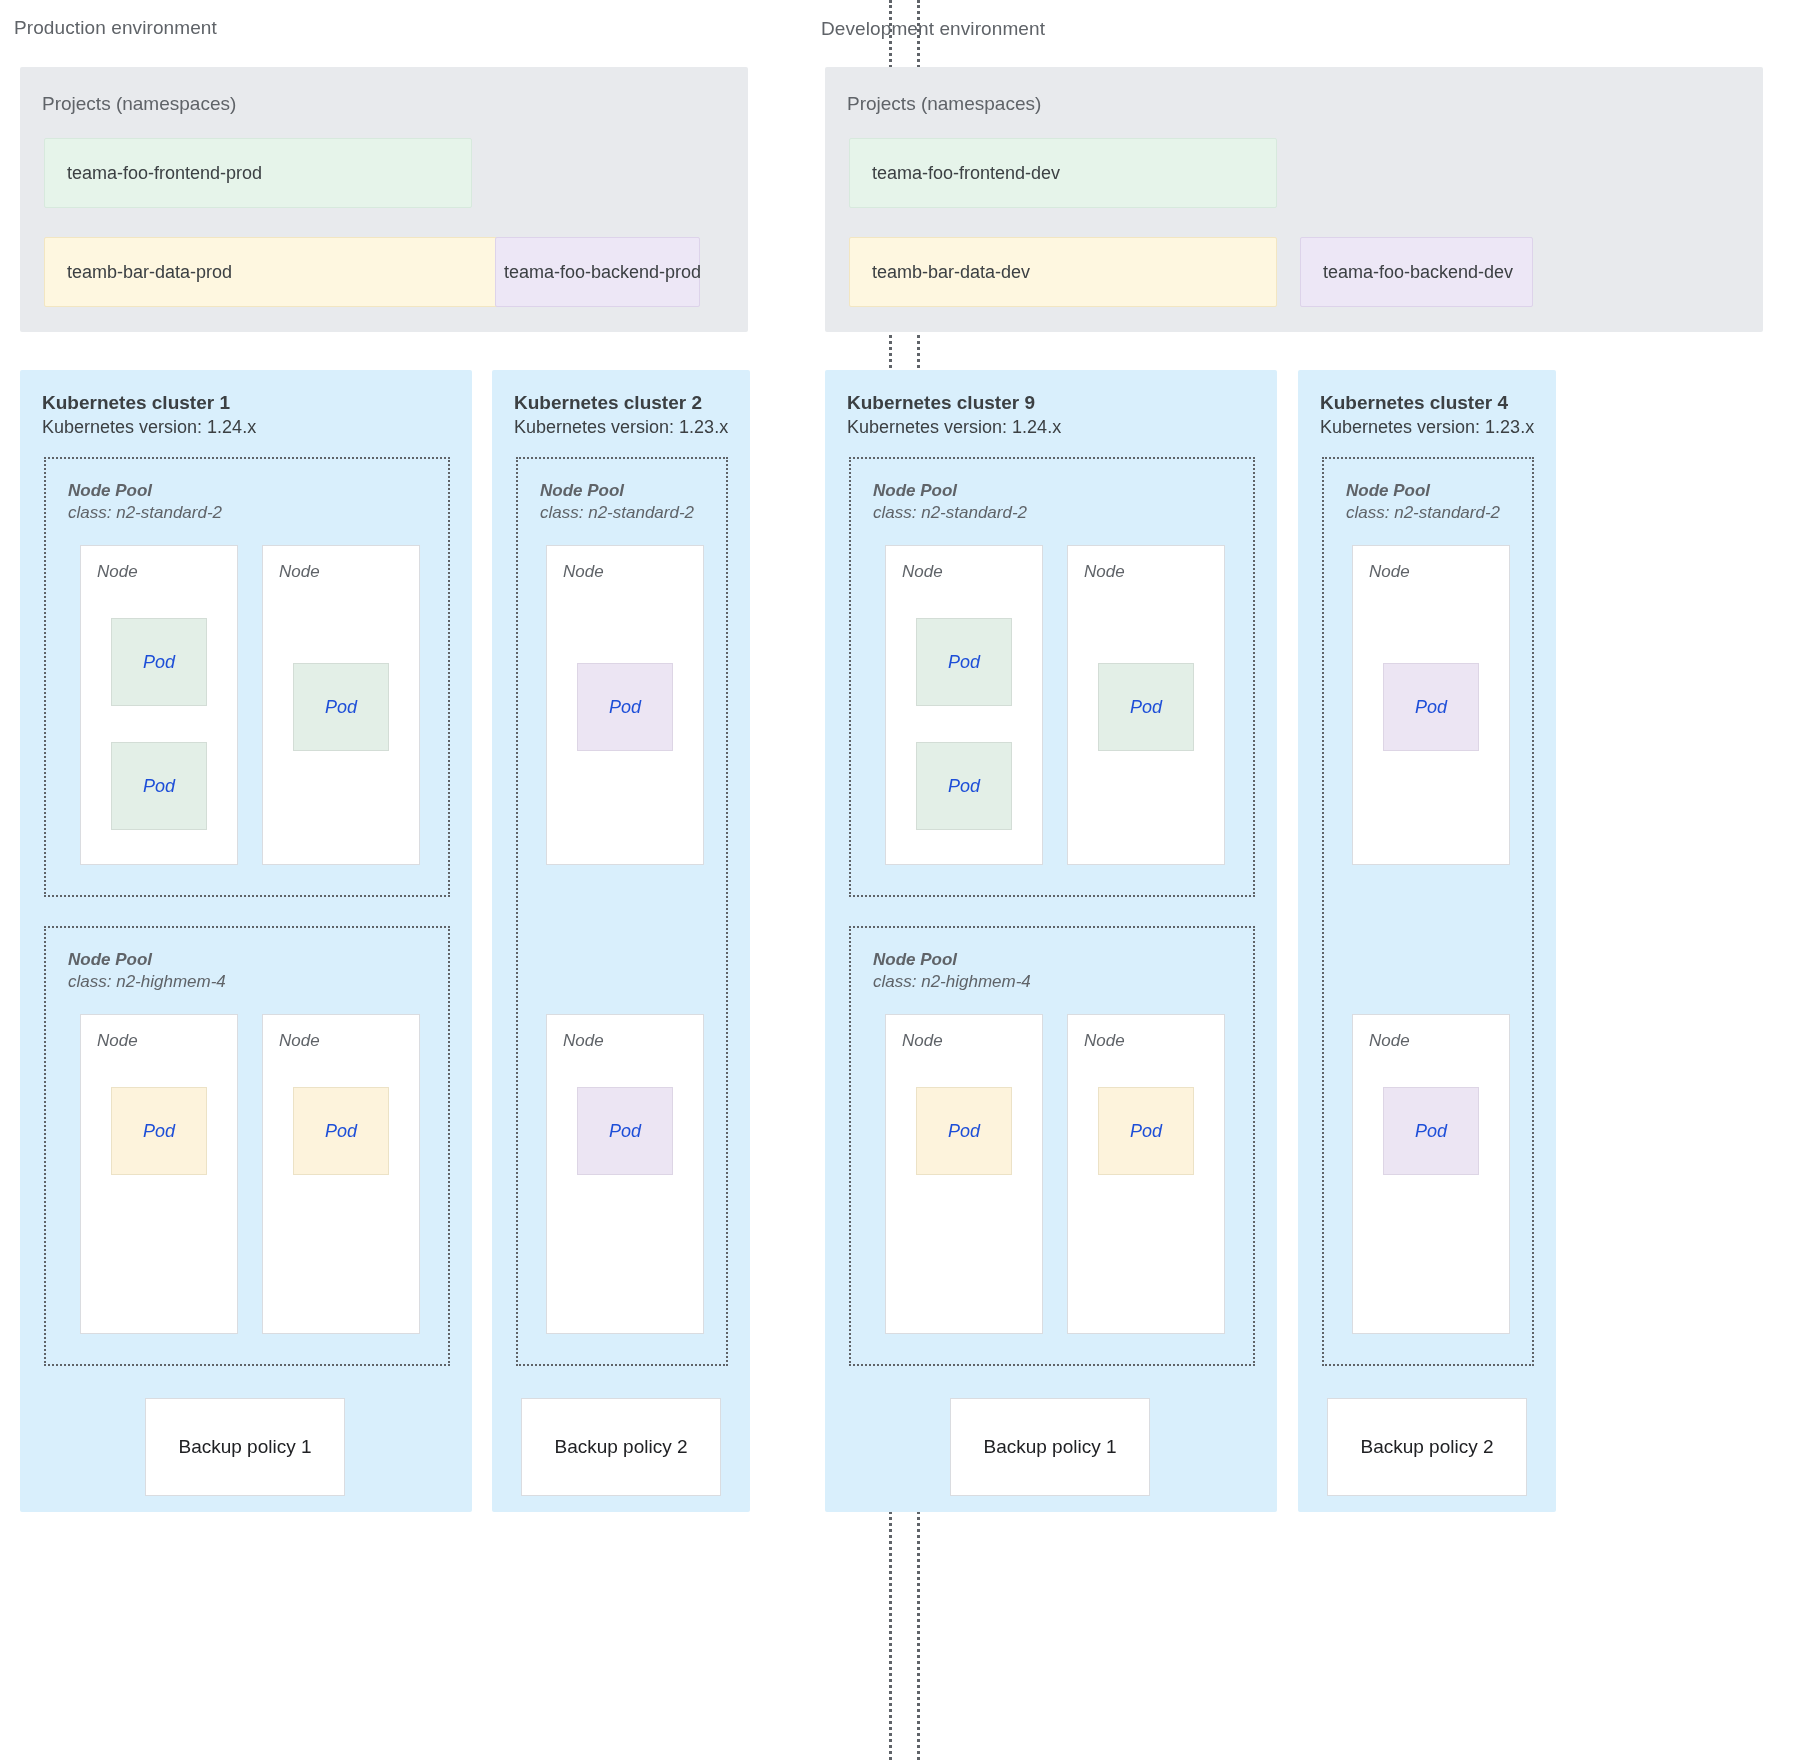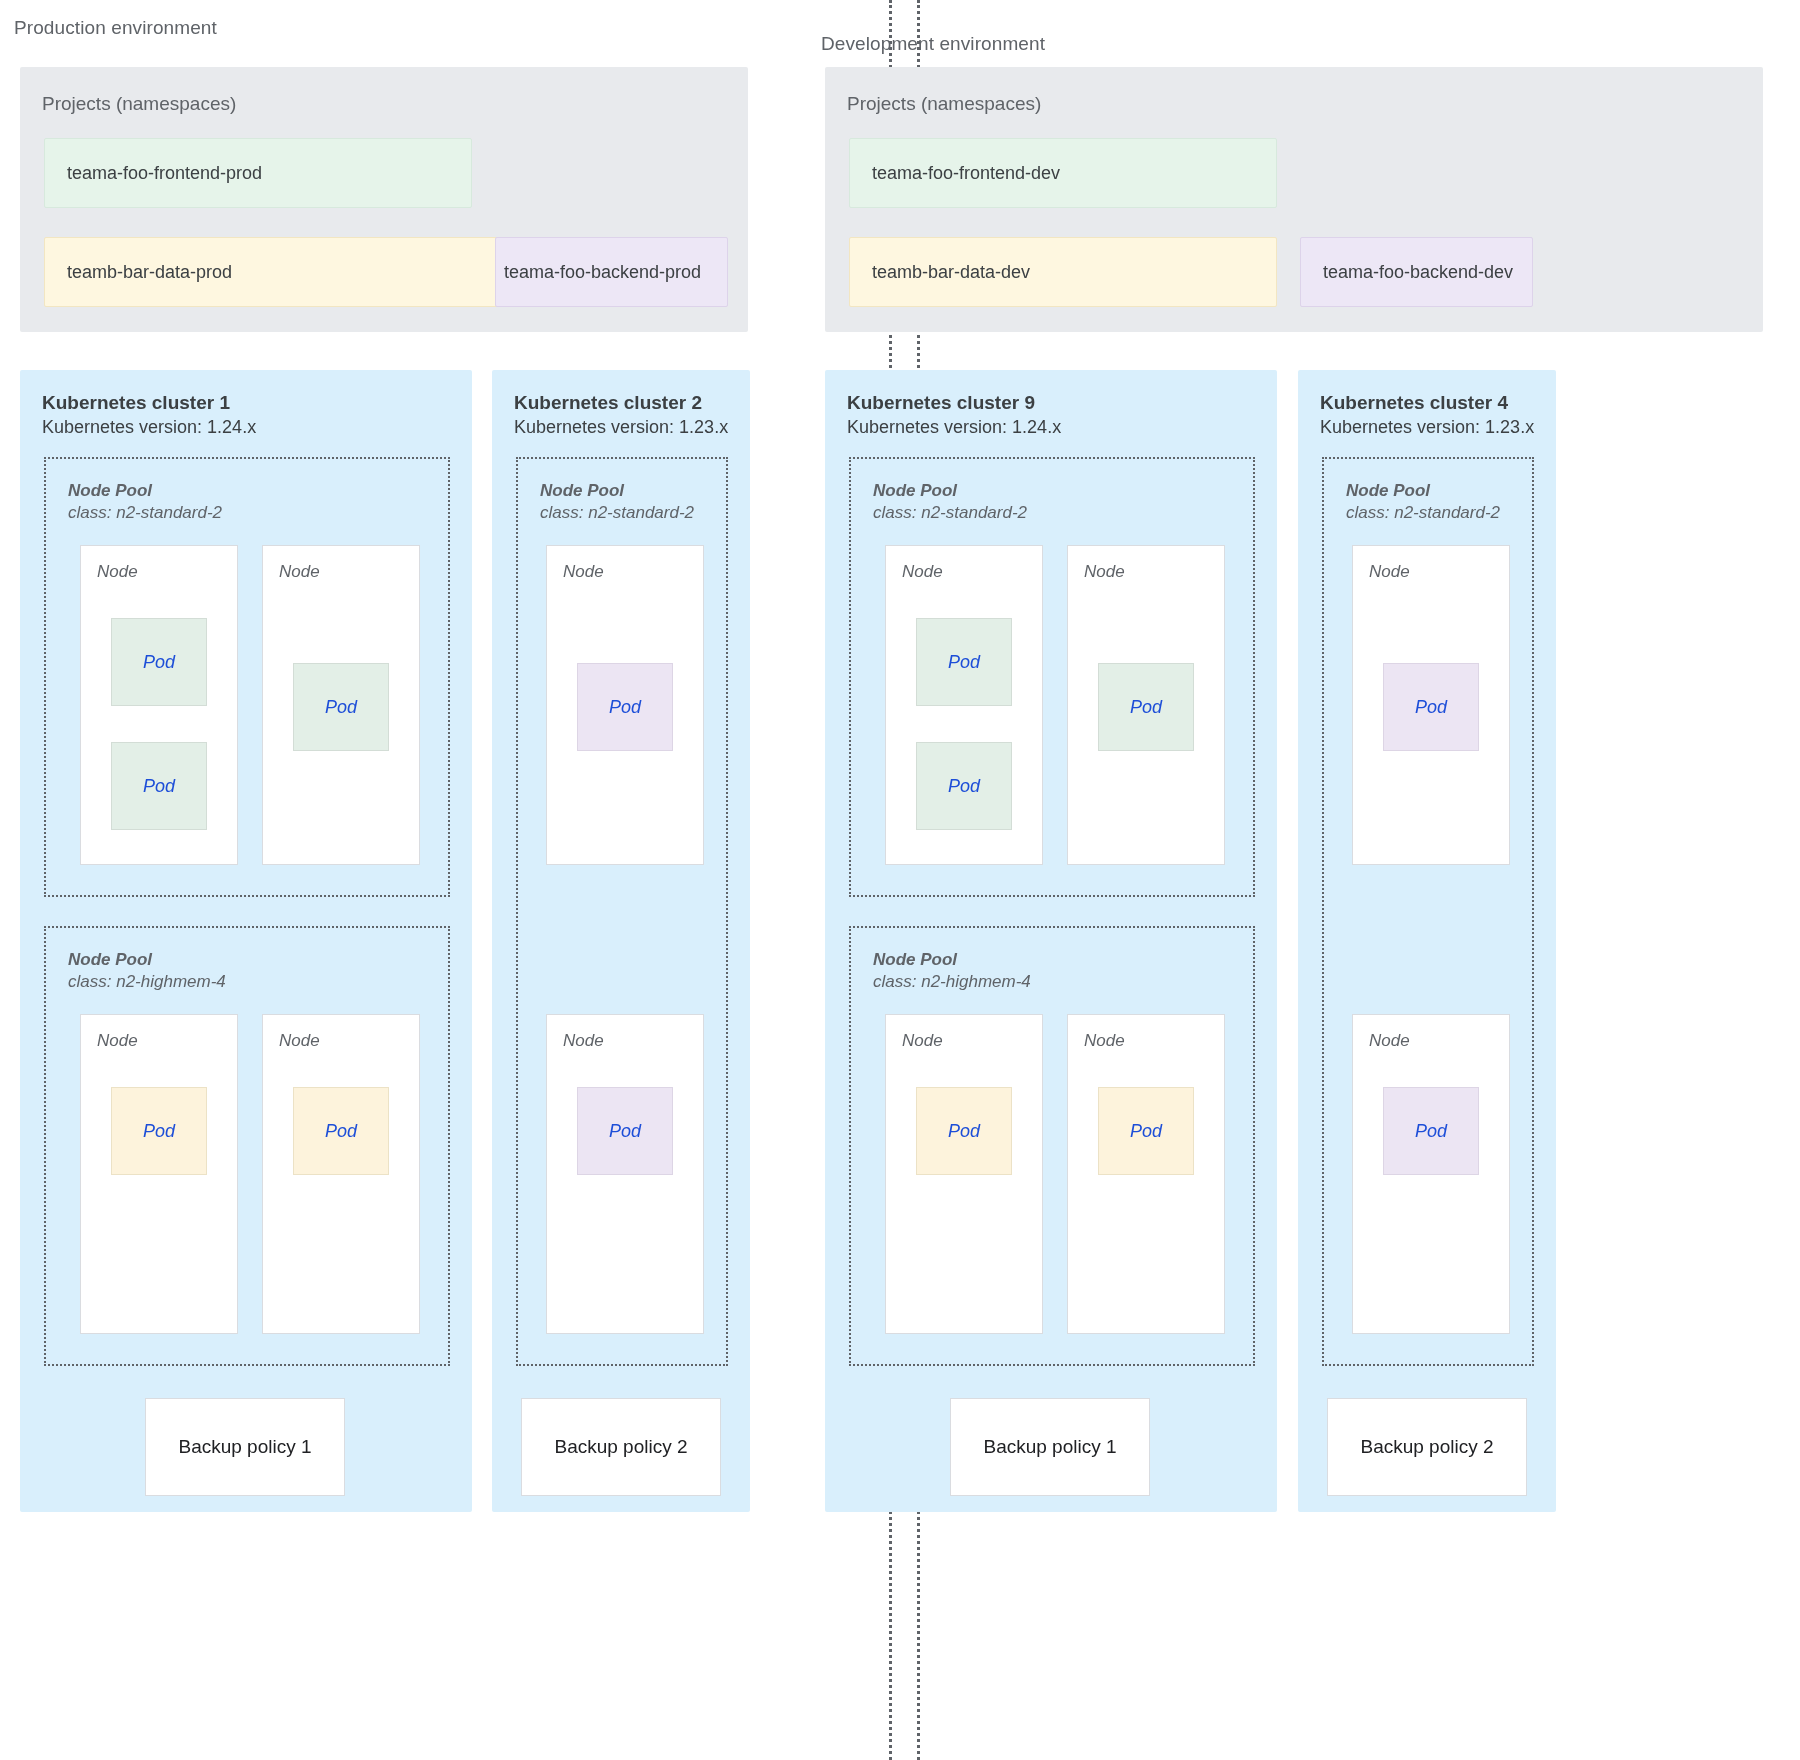--- a/index.html
+++ b/index.html
@@ -143,21 +143,21 @@
 
   <div class="divider" style="left:889px;"></div>
   <div class="divider" style="left:917px;"></div>
 
   <div class="env-title" style="left:14px; top:17px;">Production environment</div>
 
   <div class="projects-panel" style="left:20px; top:67px; width:728px; height:265px;">
     <div class="projects-label">Projects (namespaces)</div>
     <div class="ns-box ns-green" style="left:24px; top:71px; width:428px; height:70px;">teama-foo-frontend-prod</div>
     <div class="ns-box ns-yellow" style="left:24px; top:170px; width:476px; height:70px;">teamb-bar-data-prod</div>
-    <div class="ns-box ns-purple" style="left:475px; top:170px; width:233px; height:70px;padding-left:8px;">teama-foo-backend-prod</div>
+    <div class="ns-box ns-purple" style="left:475px; top:170px; width:205px; height:70px;padding-left:8px;">teama-foo-backend-prod</div>
   </div>
 
   <div class="cluster" style="left:20px; top:370px; width:452px; height:1142px;">
     <div class="cluster-title">Kubernetes cluster 1</div>
     <div class="cluster-version">Kubernetes version: 1.24.x</div>
 
     <div class="node-pool" style="left:24px; top:87px; width:406px; height:440px;">
       <div class="pool-title">Node Pool</div>
       <div class="pool-class">class: n2-standard-2</div>
 
@@ -206,21 +206,21 @@
 
       <div class="node" style="left:28px; top:555px; width:158px; height:320px;">
         <div class="node-label">Node</div>
         <div class="pod pod-purple" style="left:30px; top:72px; width:96px; height:88px;">Pod</div>
       </div>
     </div>
 
     <div class="backup-policy" style="left:29px; top:1028px; width:200px; height:98px;">Backup policy 2</div>
   </div>
 
-  <div class="env-title" style="left:821px; top:33px;text-align:center;">Development environment</div>
+  <div class="env-title" style="left:821px; top:18px;text-align:center;">Development environment</div>
 
   <div class="projects-panel" style="left:825px; top:67px; width:938px; height:265px;">
     <div class="projects-label">Projects (namespaces)</div>
     <div class="ns-box ns-yellow" style="left:24px; top:170px; width:428px; height:70px;">teamb-bar-data-dev</div>
     <div class="ns-box ns-green" style="left:24px; top:71px; width:428px; height:70px;">teama-foo-frontend-dev</div>
     <div class="ns-box ns-purple" style="left:475px; top:170px; width:233px; height:70px;">teama-foo-backend-dev</div>
   </div>
 
   <div class="cluster" style="left:825px; top:370px; width:452px; height:1142px;">
     <div class="cluster-title">Kubernetes cluster 9</div>

